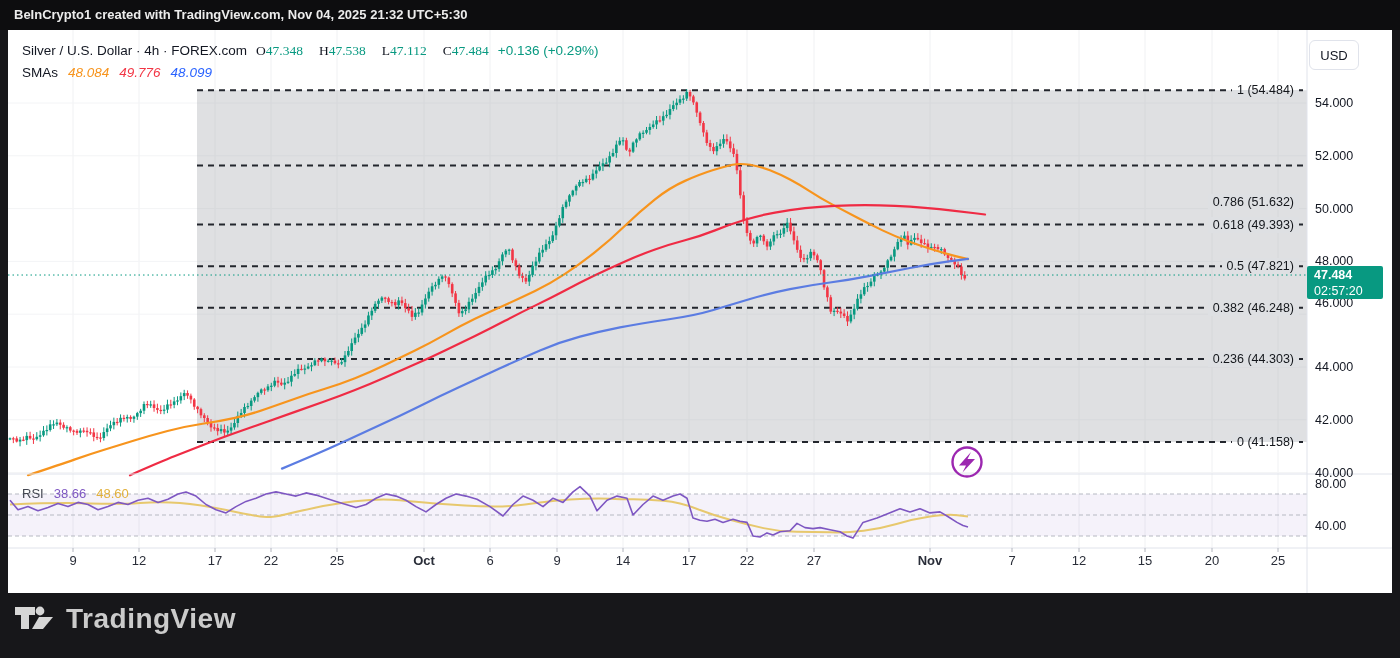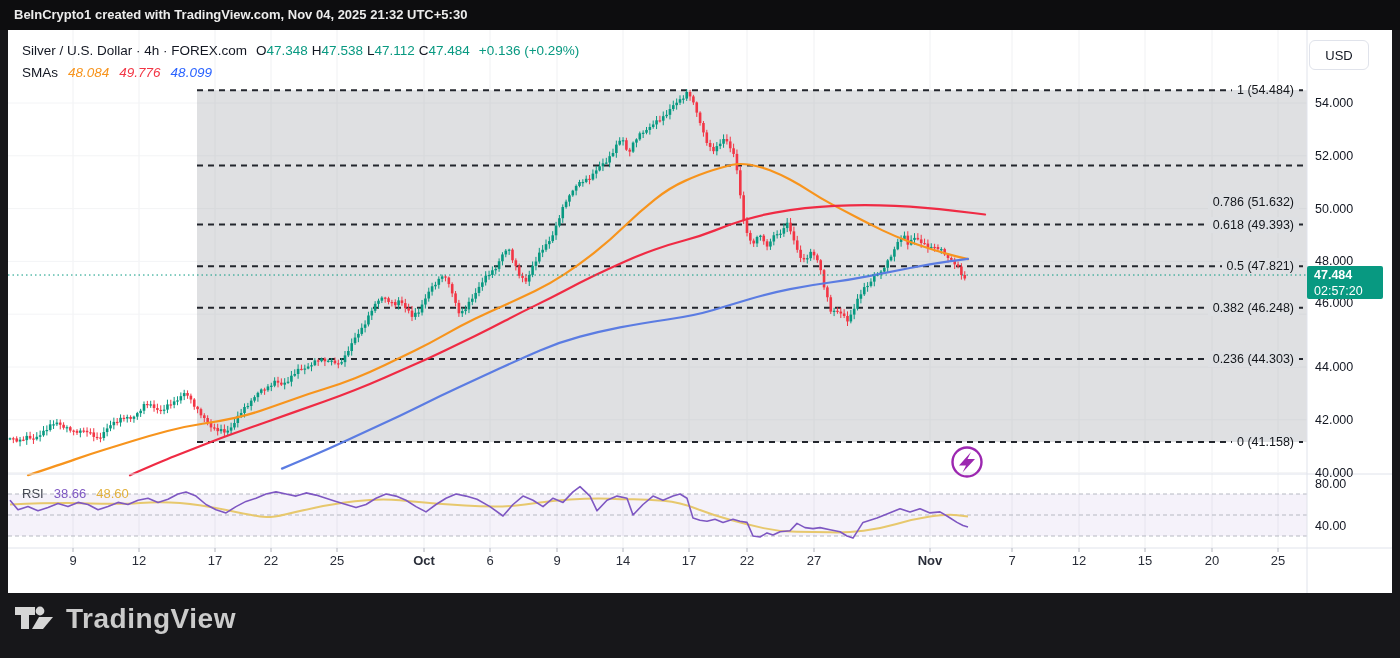--- a/index.html
+++ b/index.html
@@ -10,21 +10,21 @@
           color:#ececec;font-size:13px;font-weight:bold;line-height:30px;padding-left:14px;}
   .panel{position:absolute;left:8px;top:30px;width:1384px;height:563px;background:#ffffff;}
   svg.chart{position:absolute;left:0;top:0;z-index:2;}
   .ov{position:absolute;z-index:3;}
   .legend1{left:22px;top:43px;font-size:13.5px;color:#131722;display:flex;gap:9px;align-items:baseline;}
   .legend1 .sym{font-weight:500;}
   .ohlc-k{color:#131722;}
   .ohlc-v{color:#089981;}
   .chg{color:#089981;}
   .legend2{left:22px;top:65px;font-size:13.5px;color:#131722;display:flex;gap:10px;}
-  .usd-btn{left:1309px;top:40px;width:60px;height:30px;background:#fff;border:1px solid #e0e3eb;
+  .usd-btn{left:1309px;top:40px;width:50px;height:30px;background:#fff;border:1px solid #e0e3eb;
            border-radius:6px;color:#131722;font-size:13px;display:flex;align-items:center;
            justify-content:center;cursor:pointer;}
   .ptick{position:absolute;left:1315px;transform:translateY(-50%);font-size:12.5px;color:#131722;z-index:3;}
   .rtick{position:absolute;left:1315px;transform:translateY(-50%);font-size:12.5px;color:#131722;z-index:3;}
   .ttick{position:absolute;top:553px;transform:translateX(-50%);font-size:13px;color:#2a2e39;z-index:3;}
   .ttick.bold{font-weight:bold;}
   .fib{position:absolute;transform:translateY(-50%);font-size:12.5px;color:#14171c;z-index:3;
        padding:1px 5px;}
   .badge{left:1307px;width:76px;height:33px;background:#089981;color:#fff;border-radius:2px;
          font-size:12.5px;line-height:1.25;padding:2px 0 0 7px;z-index:4;}
@@ -685,21 +685,21 @@
       <line x1="1212" y1="548" x2="1212" y2="552" stroke="#b2b5be" stroke-width="1"></line>
       <line x1="1278" y1="548" x2="1278" y2="552" stroke="#b2b5be" stroke-width="1"></line>
       <g>
         <circle cx="967" cy="462" r="14.5" fill="none" stroke="#9c27b0" stroke-width="2.4"></circle>
         <path d="M971 452 L959 465.5 L966 465.5 L962.5 472.5 L975 459 L967.5 459 Z" fill="#9c27b0"></path>
       </g>
     </svg>
 
   <div class="ov legend1">
     <span class="sym">Silver / U.S. Dollar · 4h · FOREX.com</span>
-    <span id="ohlc-wrap" style="display:flex;gap:4px;">
+    <span id="ohlc-wrap" style="display:flex;gap:16px;font-family:Liberation Serif, serif;">
         <span><span class="ohlc-k">O</span><span class="ohlc-v">47.348</span></span>
         <span><span class="ohlc-k">H</span><span class="ohlc-v">47.538</span></span>
         <span><span class="ohlc-k">L</span><span class="ohlc-v">47.112</span></span>
         <span><span class="ohlc-k">C</span><span class="ohlc-v">47.484</span></span>
       </span>
     <span class="chg">+0.136 (+0.29%)</span>
   </div>
 
   <div class="ov legend2">
     <span>SMAs</span>

